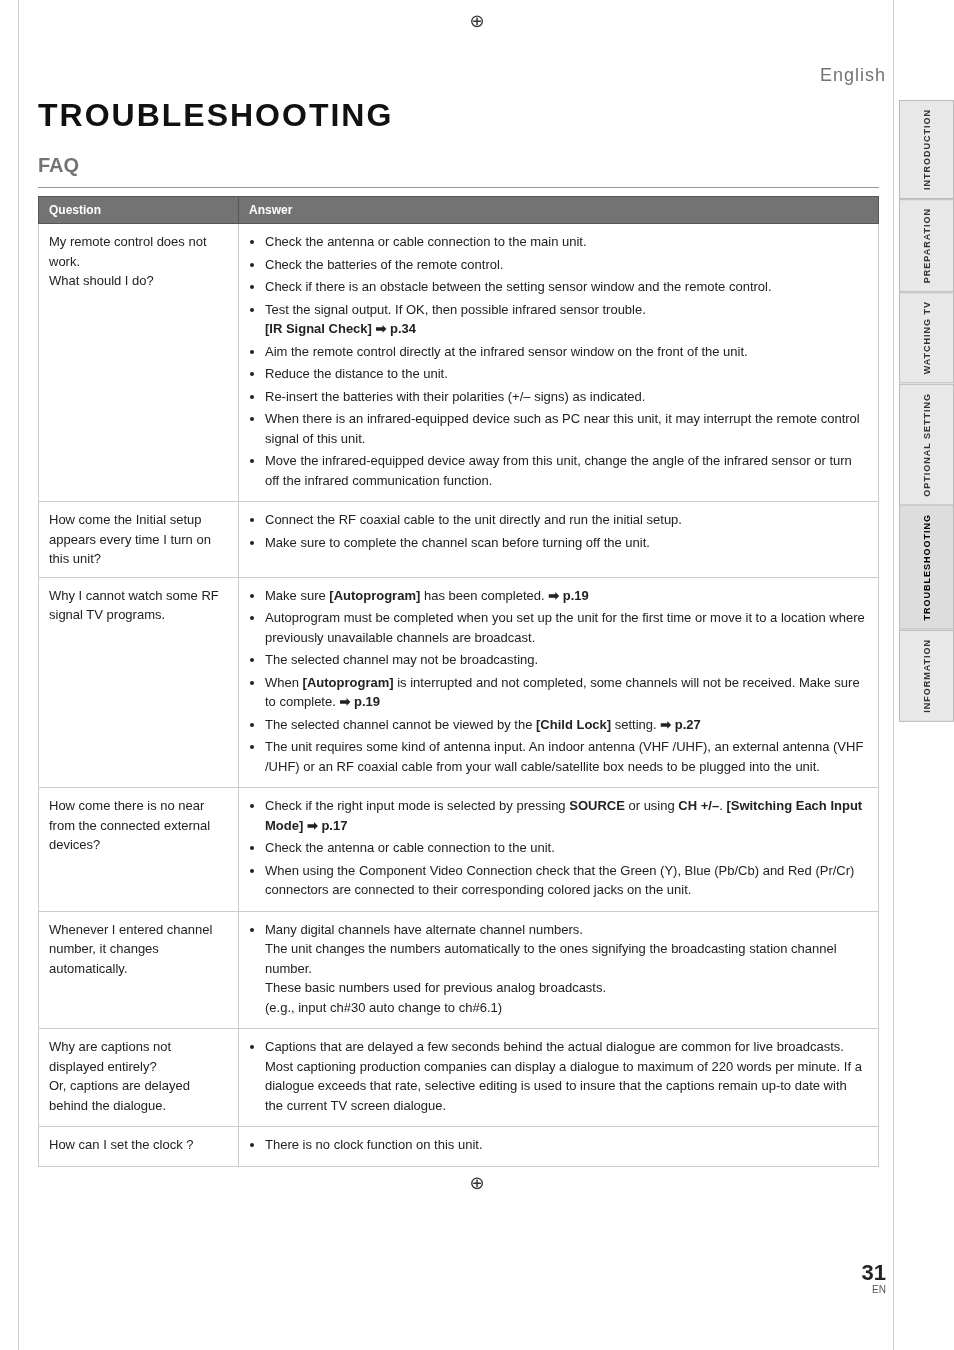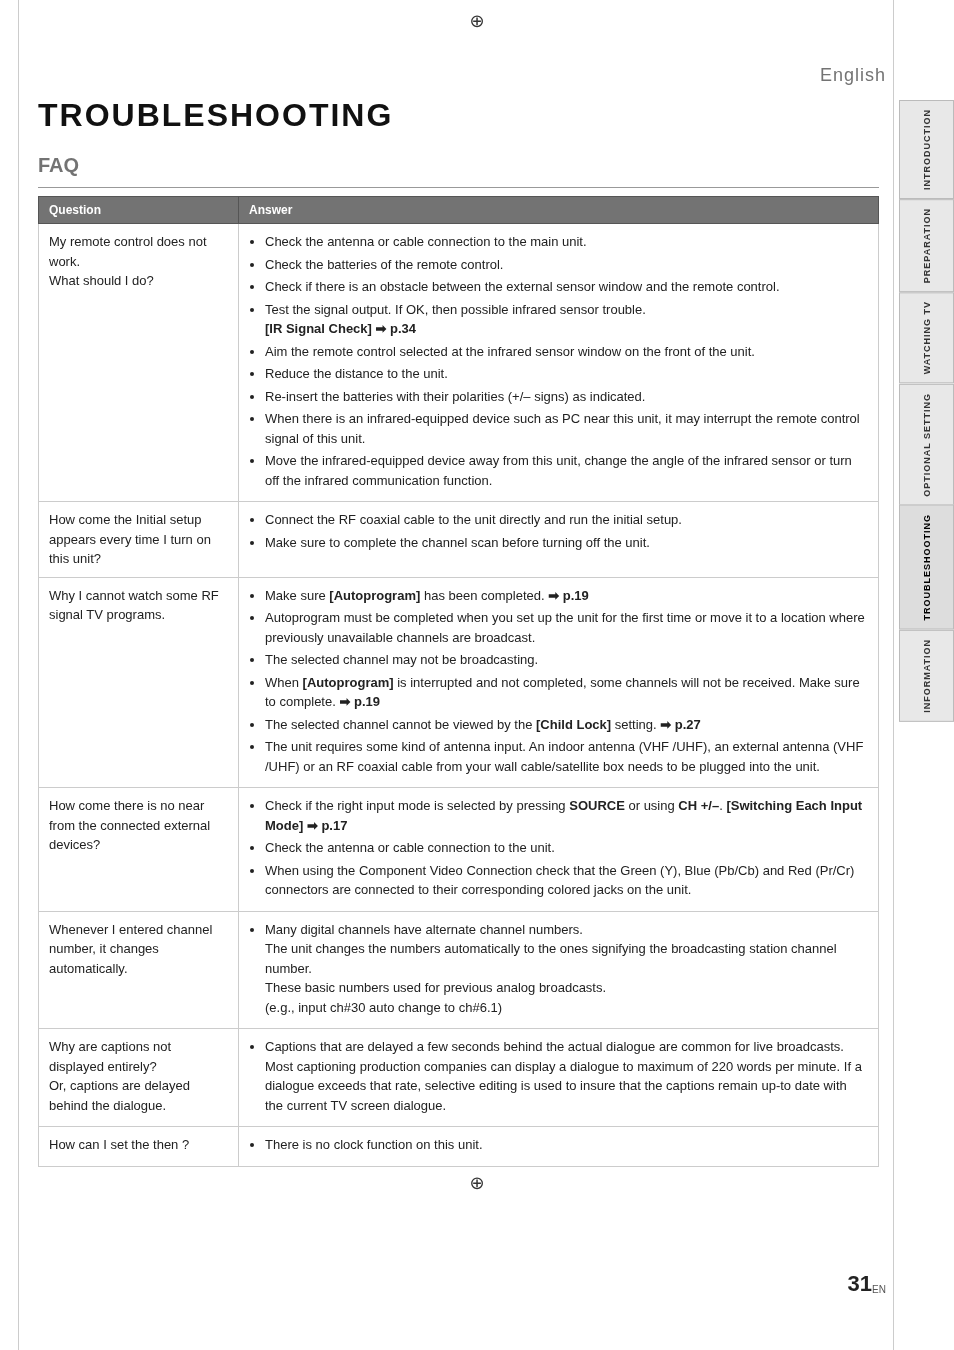--- a/index.html
+++ b/index.html
@@ -157,21 +157,21 @@
     .faq-table .bold {
       font-weight: bold;
     }
 
     
     .page-number-area {
       position: absolute;
       bottom: 55px;
       right: 68px;
       display: flex;
-      flex-direction: row;
+      flex-direction: column;
       align-items: flex-end;
     }
     .page-number {
       font-size: 22px;
       font-weight: bold;
       color: #222;
       line-height: 1;
     }
     .page-lang {
       font-size: 10px;
@@ -231,24 +231,24 @@
       </tr>
     </thead>
     <tbody>
 
       <tr>
         <td class="question-col">My remote control does not work.<br>What should I do?</td>
         <td class="answer-col">
           <ul>
             <li>Check the antenna or cable connection to the main unit.</li>
             <li>Check the batteries of the remote control.</li>
-            <li>Check if there is an obstacle between the external sensor window and the remote control.</li>
+            <li>Check if there is an obstacle between the setting sensor window and the remote control.</li>
             <li>Test the signal output. If OK, then possible infrared sensor trouble.<br>
               <span class="bold">[IR Signal Check] ➡ p.34</span></li>
-            <li>Aim the remote control selected at the infrared sensor window on the front of the unit.</li>
+            <li>Aim the remote control directly at the infrared sensor window on the front of the unit.</li>
             <li>Reduce the distance to the unit.</li>
             <li>Re-insert the batteries with their polarities (+/– signs) as indicated.</li>
             <li>When there is an infrared-equipped device such as PC near this unit, it may interrupt the remote control signal of this unit.</li>
             <li>Move the infrared-equipped device away from this unit, change the angle of the infrared sensor or turn off the infrared communication function.</li>
           </ul>
         </td>
       </tr>
 
       <tr>
         <td class="question-col">How come the Initial setup appears every time I turn on this unit?</td>
@@ -300,21 +300,21 @@
       <tr>
         <td class="question-col">Why are captions not displayed entirely?<br>Or, captions are delayed behind the dialogue.</td>
         <td class="answer-col">
           <ul>
             <li>Captions that are delayed a few seconds behind the actual dialogue are common for live broadcasts. Most captioning production companies can display a dialogue to maximum of 220 words per minute. If a dialogue exceeds that rate, selective editing is used to insure that the captions remain up-to date with the current TV screen dialogue.</li>
           </ul>
         </td>
       </tr>
 
       <tr>
-        <td class="question-col">How can I set the then ?</td>
+        <td class="question-col">How can I set the clock ?</td>
         <td class="answer-col">
           <ul>
             <li>There is no clock function on this unit.</li>
           </ul>
         </td>
       </tr>
     </tbody>
   </table>
 
 </div>

